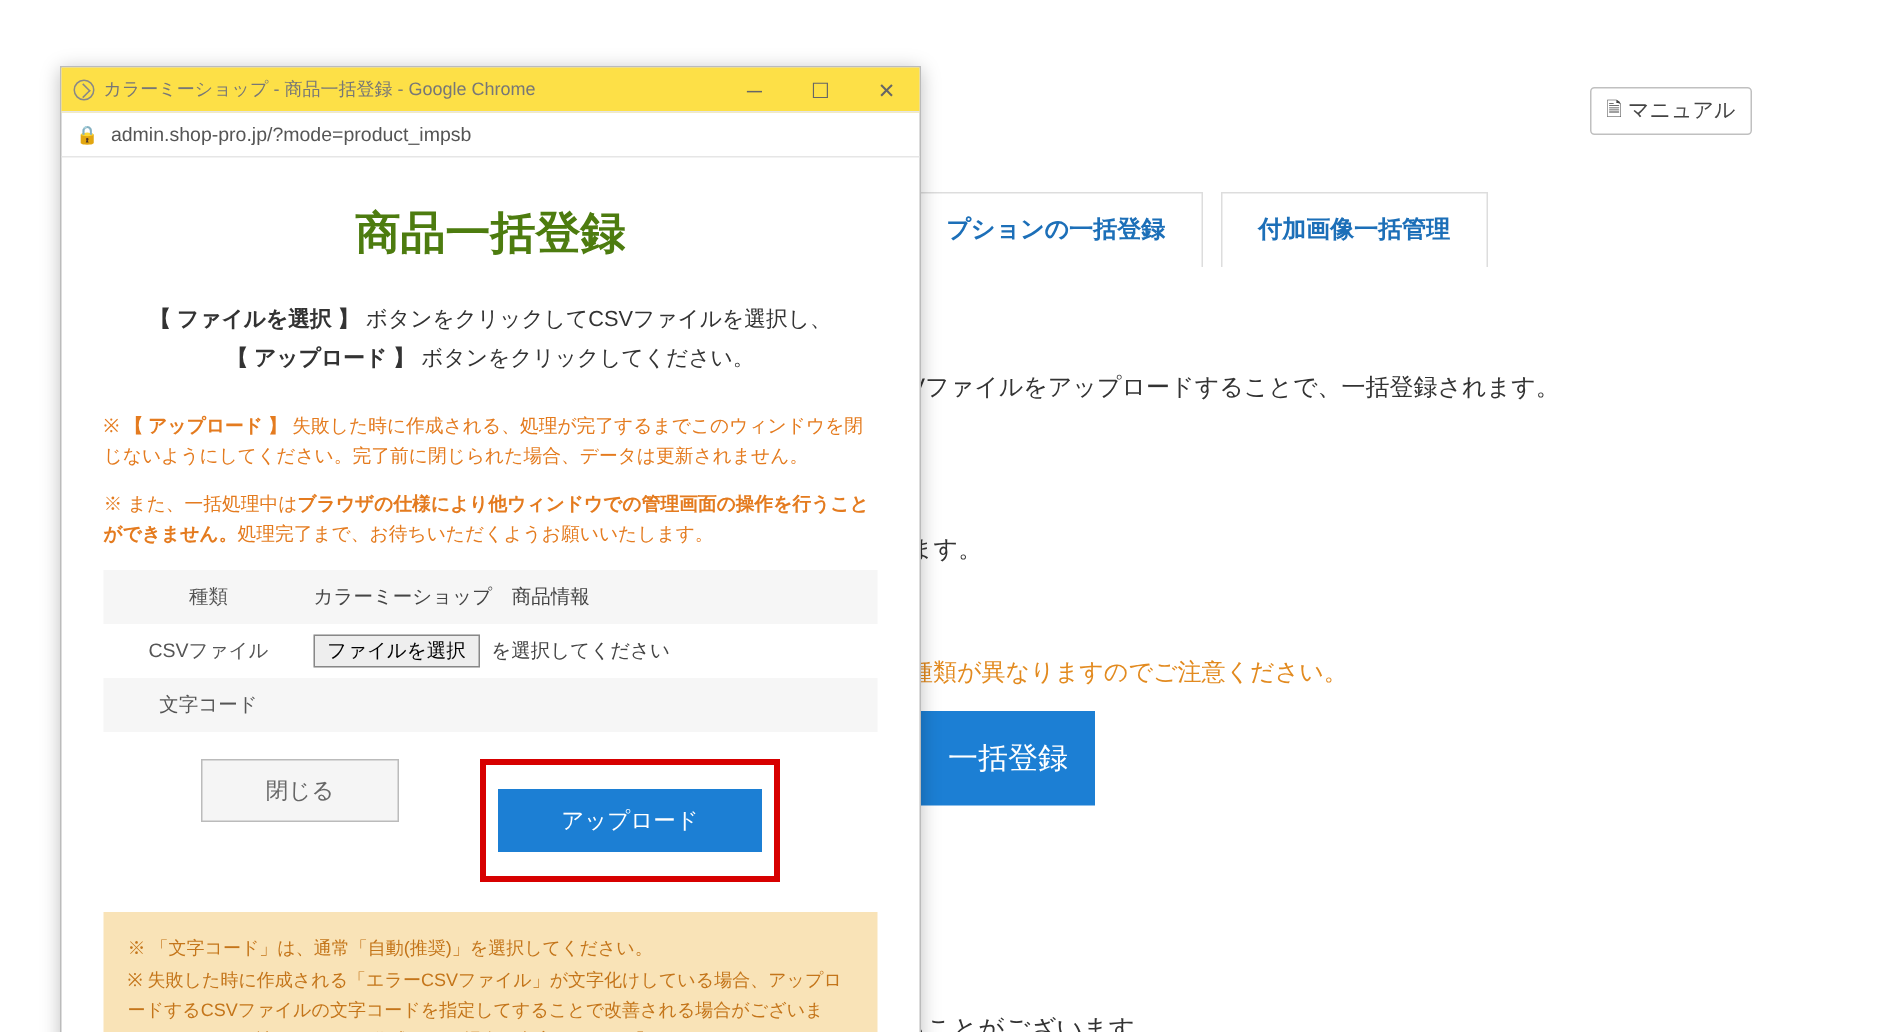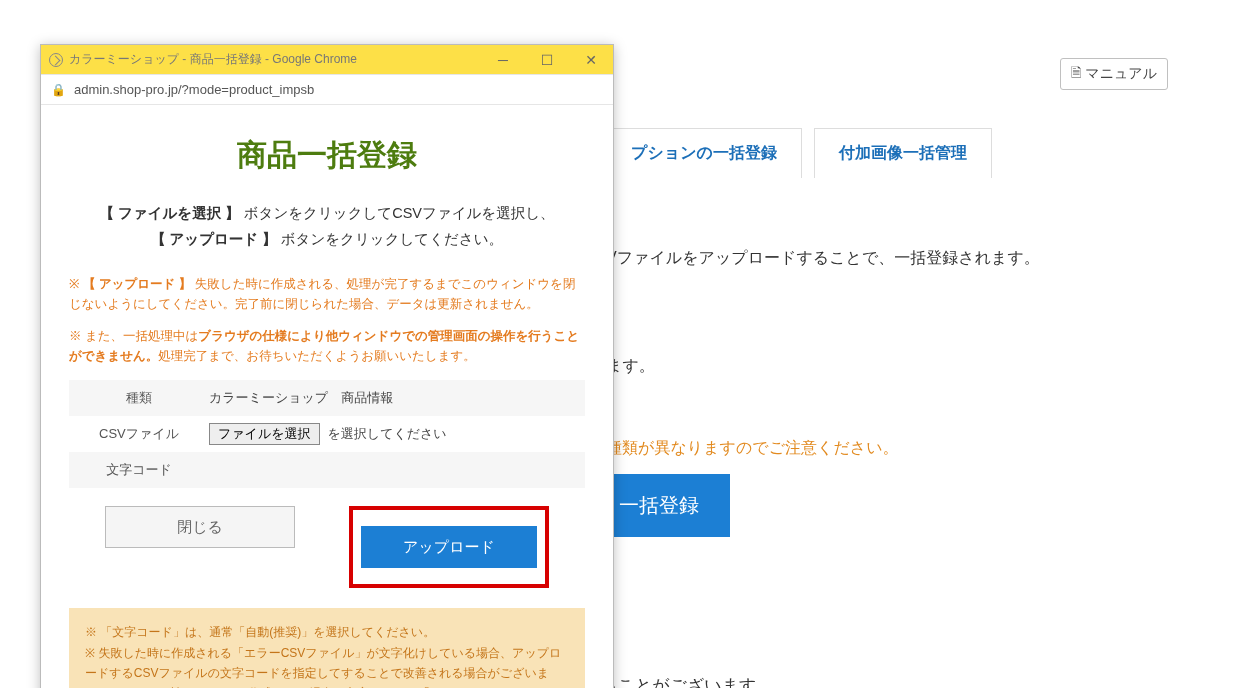--- a/index.html
+++ b/index.html
@@ -12,21 +12,21 @@
 
   .tabbar { position: absolute; top: 128px; left: 606px; right: 100px; display: flex; gap: 12px; }
   .tab { border: 1px solid #ddd; border-bottom: none; padding: 14px 24px; font-size: 16px; font-weight: bold; color: #1c6fb8; background: #fff; }
   .tab.plain { border-top-color: #ddd; }
 
   .bgline { position: absolute; left: 606px; right: 100px; color: #333; font-size: 16px; }
   .bgline.l1 { top: 248px; }
   .bgline.l2 { top: 322px; }
   .bgline.l3 { top: 356px; }
   .bgline.warn { top: 438px; color: #e28a1f; }
-  .big-btn { position: absolute; top: 474px; left: 606px; background: #1c7fd4; color: #fff; font-size: 20px; padding: 18px 18px 18px 0; text-align: center; width: 124px; border: none; }
+  .big-btn { position: absolute; top: 474px; left: 606px; background: #1c7fd4; color: #fff; font-size: 20px; padding: 18px 18px 18px 0; text-align: right; width: 124px; border: none; }
   .bgline.bottom { position: absolute; top: 674px; left: 100px; right: 100px; font-size: 17px; color: #333; }
 
   
   .popup { position: absolute; top: 44px; left: 40px; width: 574px; background: #fff; border: 1px solid #bbb; box-shadow: 0 2px 12px rgba(0,0,0,0.25); }
 
   .titlebar { display: flex; align-items: center; height: 30px; padding: 0 0 0 8px; background: #fde047; font-size: 12px; color: #777; border-bottom: 1px solid #e6e6e6; }
   .titlebar .favicon { width: 14px; height: 14px; border: 1px solid #888; border-radius: 50%; margin-right: 6px; position: relative; }
   .titlebar .favicon::after { content:""; position:absolute; width:6px; height:6px; border:1px solid #888; border-left:none; border-bottom:none; transform:rotate(45deg); top:3px; left:2px; }
   .titlebar .title { flex: 1; }
   .titlebar .winbtn { width: 44px; height: 30px; display: flex; align-items: center; justify-content: center; color: #666; font-size: 14px; }
@@ -47,21 +47,21 @@
 
   .tbl { width: 100%; }
   .tbl .row { display: flex; align-items: center; height: 36px; }
   .tbl .row.alt { background: #f6f6f6; }
   .tbl .lab { width: 140px; text-align: center; font-size: 13px; color: #555; }
   .tbl .val { flex: 1; font-size: 13px; color: #444; display: flex; align-items: center; gap: 8px; }
   .filebtn { border: 1px solid #888; background: #eee; padding: 1px 8px; font-size: 13px; }
   select.enc { border: 1px solid #888; font-size: 13px; padding: 1px 2px; background: #efefef; }
 
   .btnrow { display: flex; justify-content: center; gap: 54px; margin: 18px 0 20px; position: relative; }
-  .btnrow .close { width: 190px; height: 42px; border: 1px solid #bbb; background: #f5f5f5; color: #666; font-size: 15px; }
+  .btnrow .close { width: 132px; height: 42px; border: 1px solid #bbb; background: #f5f5f5; color: #666; font-size: 15px; }
   .upload-wrap { border: 4px solid #d70000; padding: 16px 8px; }
   .btnrow .upload { width: 176px; height: 42px; background: #1c7fd4; color: #fff; border: none; font-size: 15px; }
 
   .note { background: #f9e3b7; padding: 14px 16px; font-size: 12px; color: #c4751a; line-height: 1.7; margin: 0 0 24px; }
 </style>
 </head>
 <body>
 
 <div class="bg">
   <button class="manual-btn">

